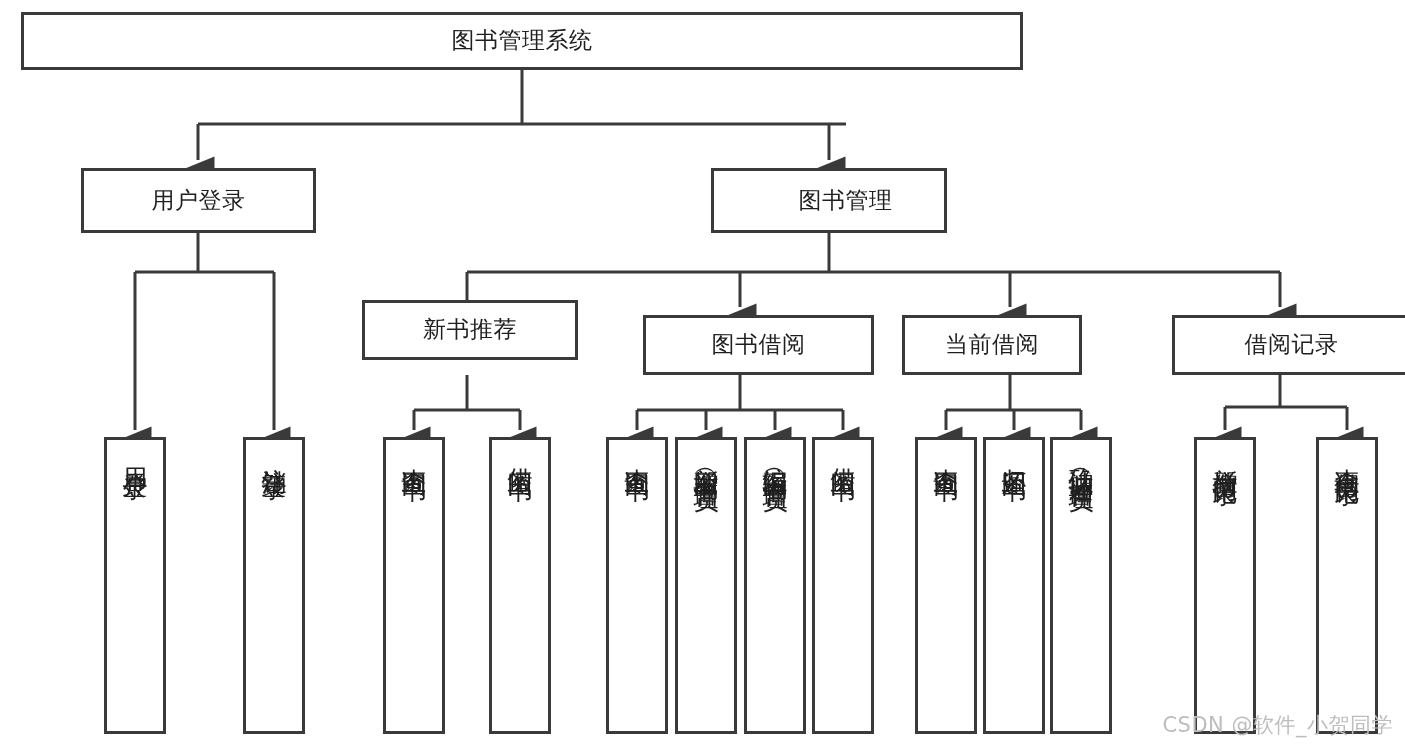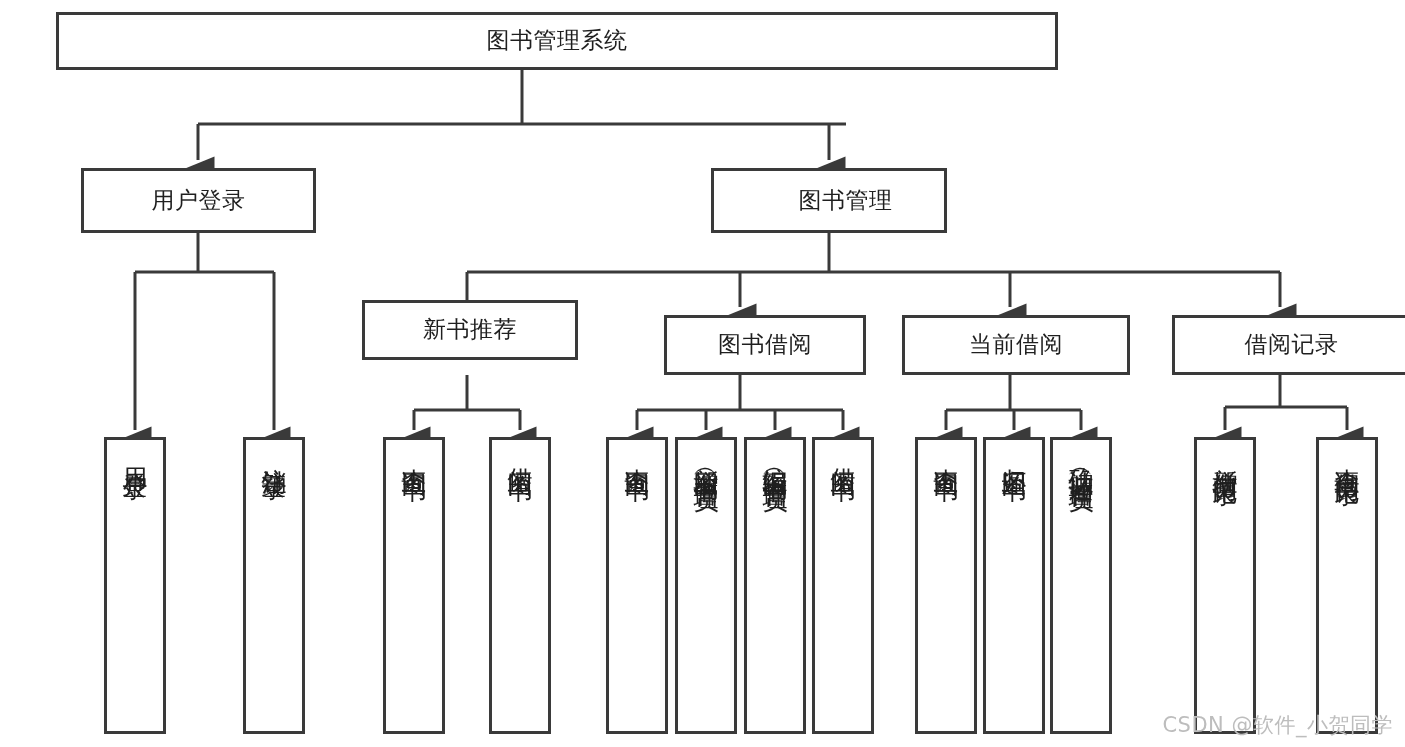--- a/index.html
+++ b/index.html
@@ -112,38 +112,38 @@
       <path d="M1014,410 L1014,430" marker-end="url(#arrow)"></path>
       <path d="M1081,410 L1081,430" marker-end="url(#arrow)"></path>
 
       <path d="M1280,375 L1280,407"></path>
       <path d="M1225,407 L1347,407"></path>
       <path d="M1225,407 L1225,430" marker-end="url(#arrow)"></path>
       <path d="M1347,407 L1347,430" marker-end="url(#arrow)"></path>
     </g>
   </svg>
 
-  <div class="node horiz" style="left:21px; top:12px; width:1002px; height:58px;margin-left:35px;">
+  <div class="node horiz" style="left:21px; top:12px; width:1002px; height:58px;">
     <span class="label">图书管理系统</span>
   </div>
 
   <div class="node horiz" style="left:81px; top:168px; width:235px; height:65px;">
     <span class="label">用户登录</span>
   </div>
   <div class="node horiz" style="left:711px; top:168px; width:236px; height:65px;padding-left:33px;">
     <span class="label">图书管理</span>
   </div>
 
   <div class="node horiz" style="left:362px; top:300px; width:216px; height:60px;">
     <span class="label">新书推荐</span>
   </div>
-  <div class="node horiz" style="left:664px; top:315px; width:202px; height:60px;">
+  <div class="node horiz" style="left:643px; top:315px; width:231px; height:60px;">
     <span class="label">图书借阅</span>
   </div>
-  <div class="node horiz" style="left:902px; top:315px; width:228px; height:60px;">
+  <div class="node horiz" style="left:902px; top:315px; width:180px; height:60px;">
     <span class="label">当前借阅</span>
   </div>
   <div class="node horiz" style="left:1172px; top:315px; width:239px; height:60px;">
     <span class="label">借阅记录</span>
   </div>
 
   <div class="node vert" style="left:104px; top:437px; width:62px; height:297px;">
     <span class="label">用户登录</span>
   </div>
   <div class="node vert" style="left:243px; top:437px; width:62px; height:297px;">

